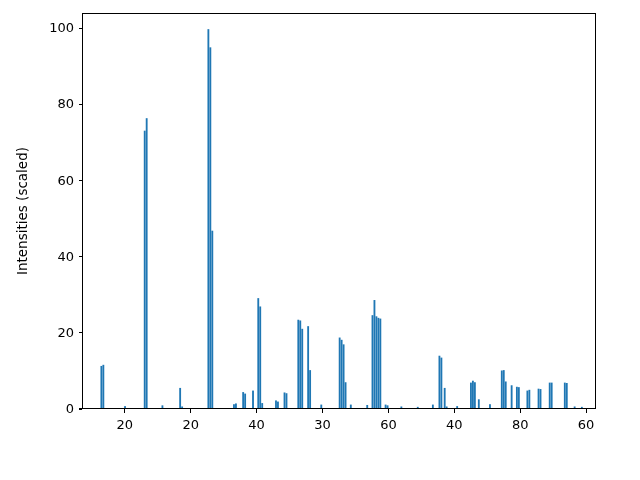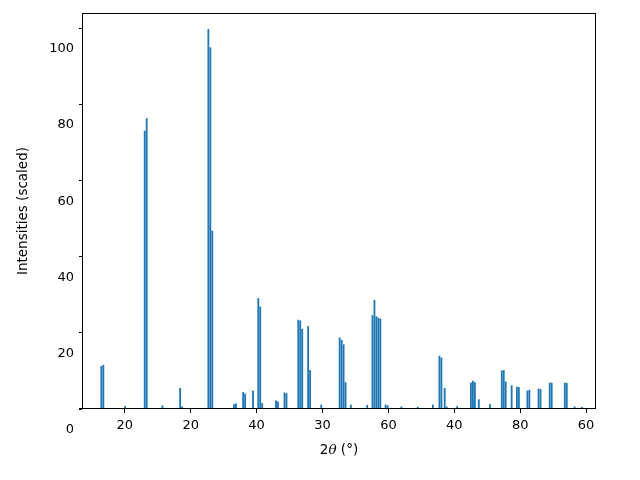--- a/index.html
+++ b/index.html
@@ -60,21 +60,20 @@
     background: #000000;
   }
   .ytick .ticklabel {
     position: absolute;
     right: 8px;
     top: -9px;
     font-size: 13px;
     line-height: 18px;
     color: #000000;
     white-space: nowrap;
-    margin-top: 20px;
   }
   
   #xtick-group {
     position: absolute;
     left: 0;
     top: 409px;
     width: 640px;
     height: 60px;
   }
   .xtick {
@@ -266,16 +265,15 @@
       <div class="xtick" style="left: 520.218px;">
         <span class="tickmark"></span>
         <span class="ticklabel">80</span>
       </div>
       <div class="xtick" style="left: 586.115px;">
         <span class="tickmark"></span>
         <span class="ticklabel">60</span>
       </div>
     </div>
 
-  <div id="xlabel">2<span class="mathvar">θ</span> (°)</div>
   <div id="ylabel">Intensities (scaled)</div>
 
 </div>
 
 </body></html>

